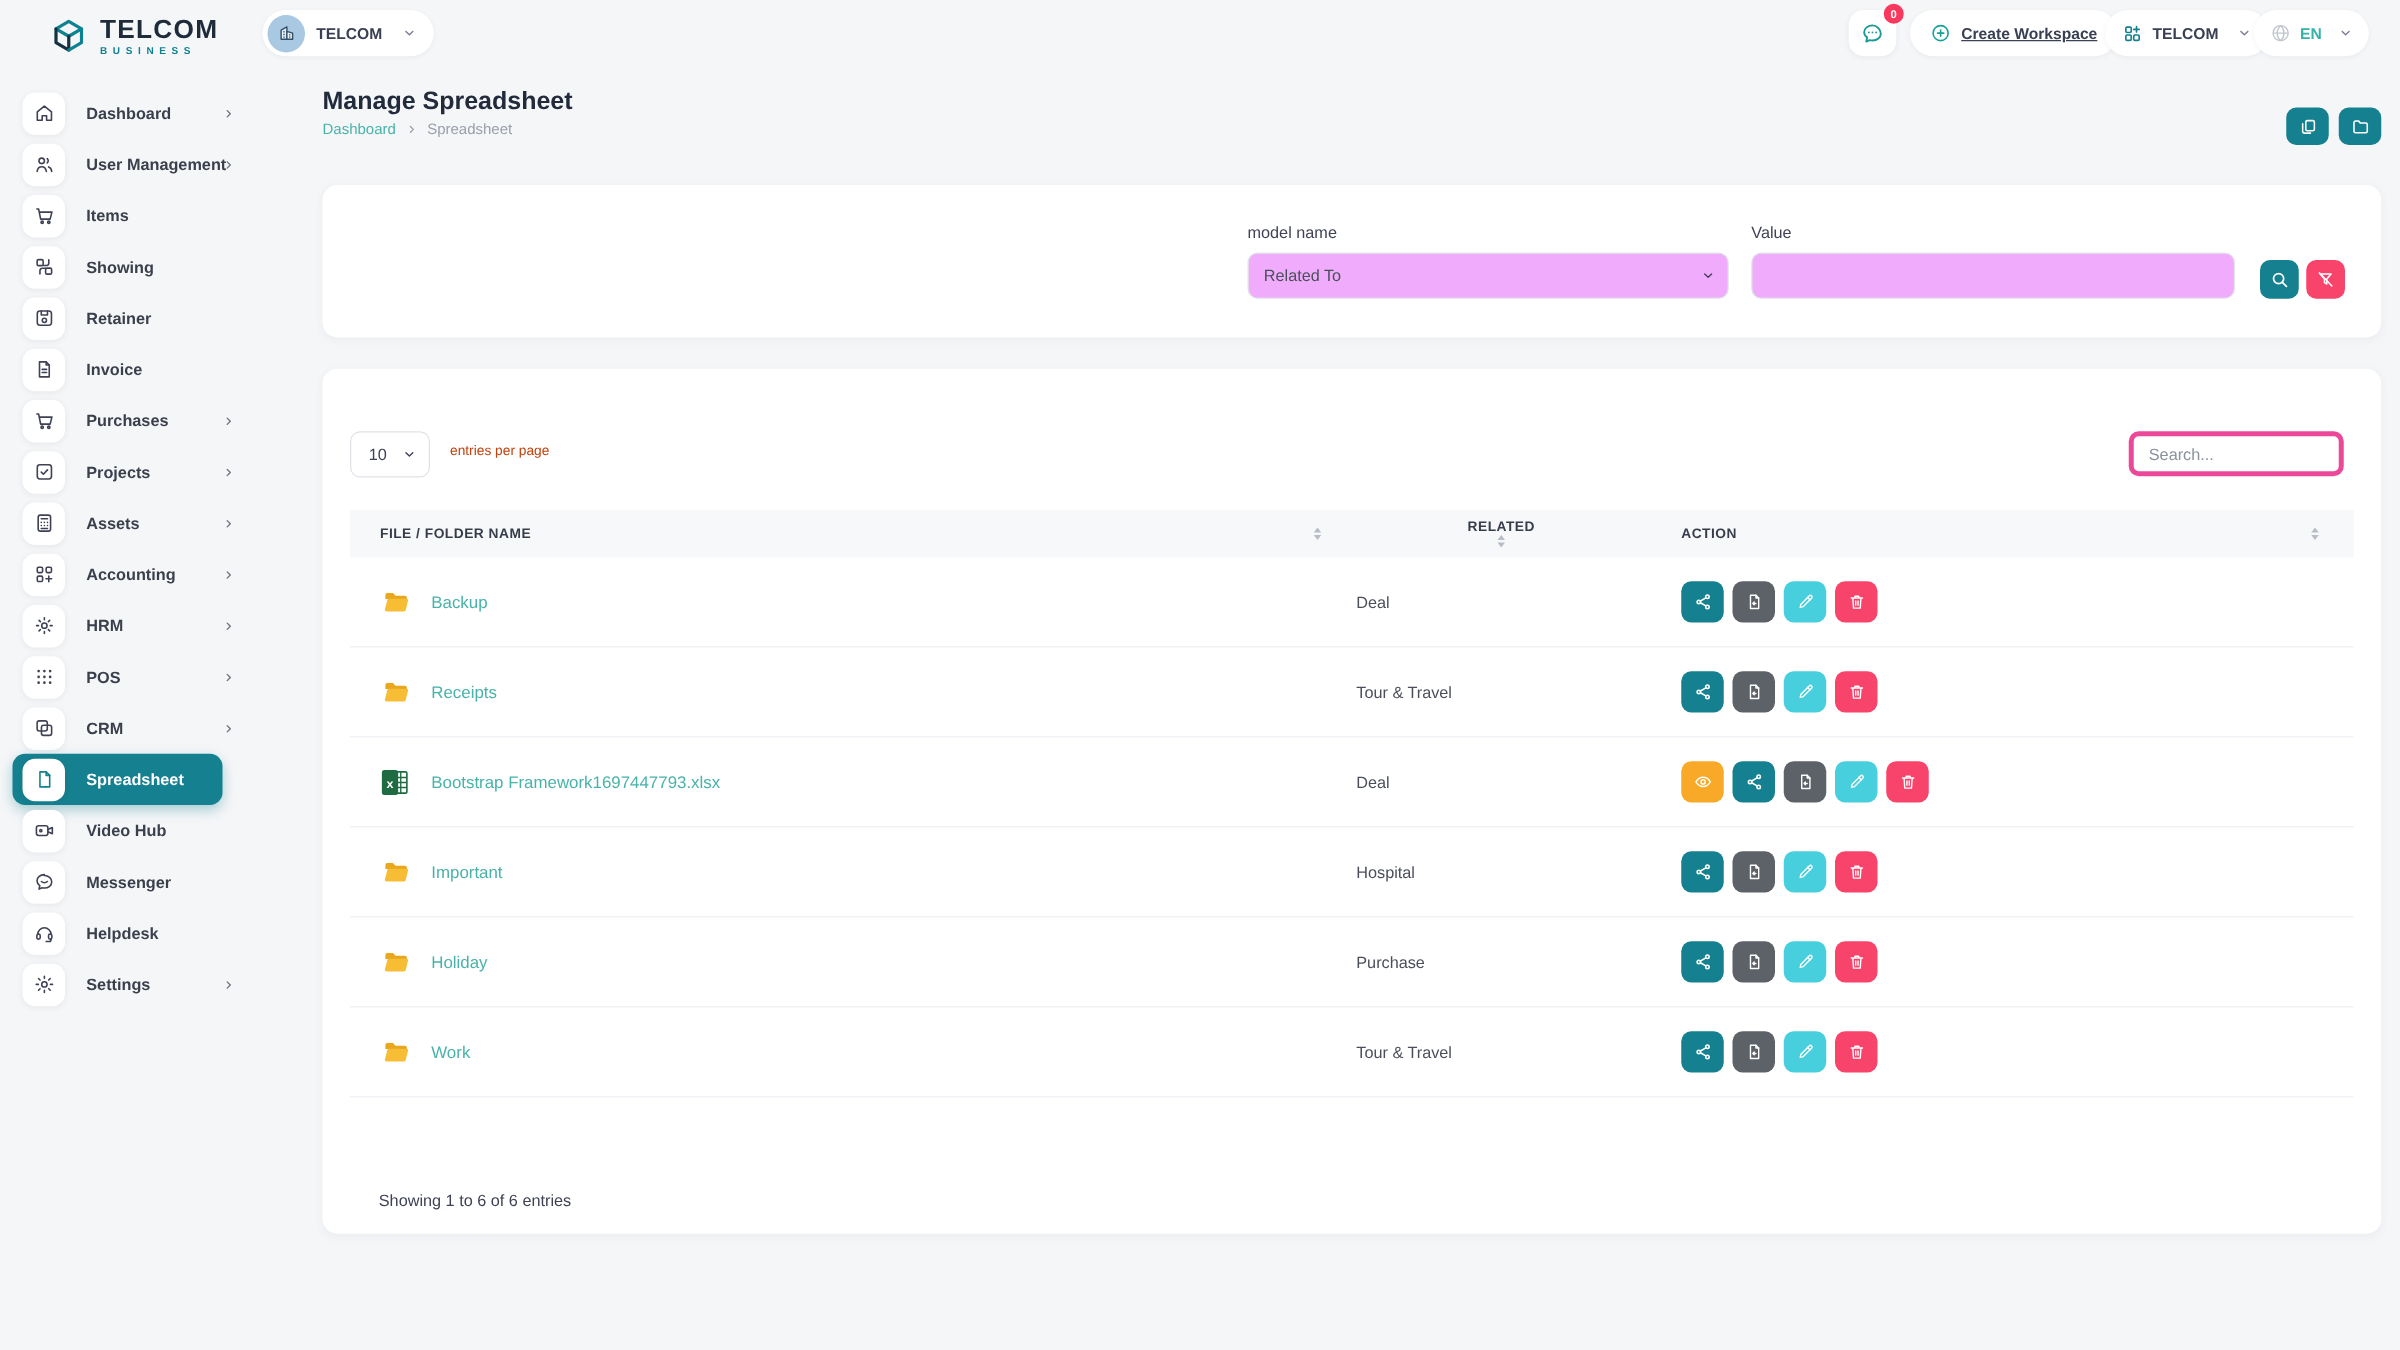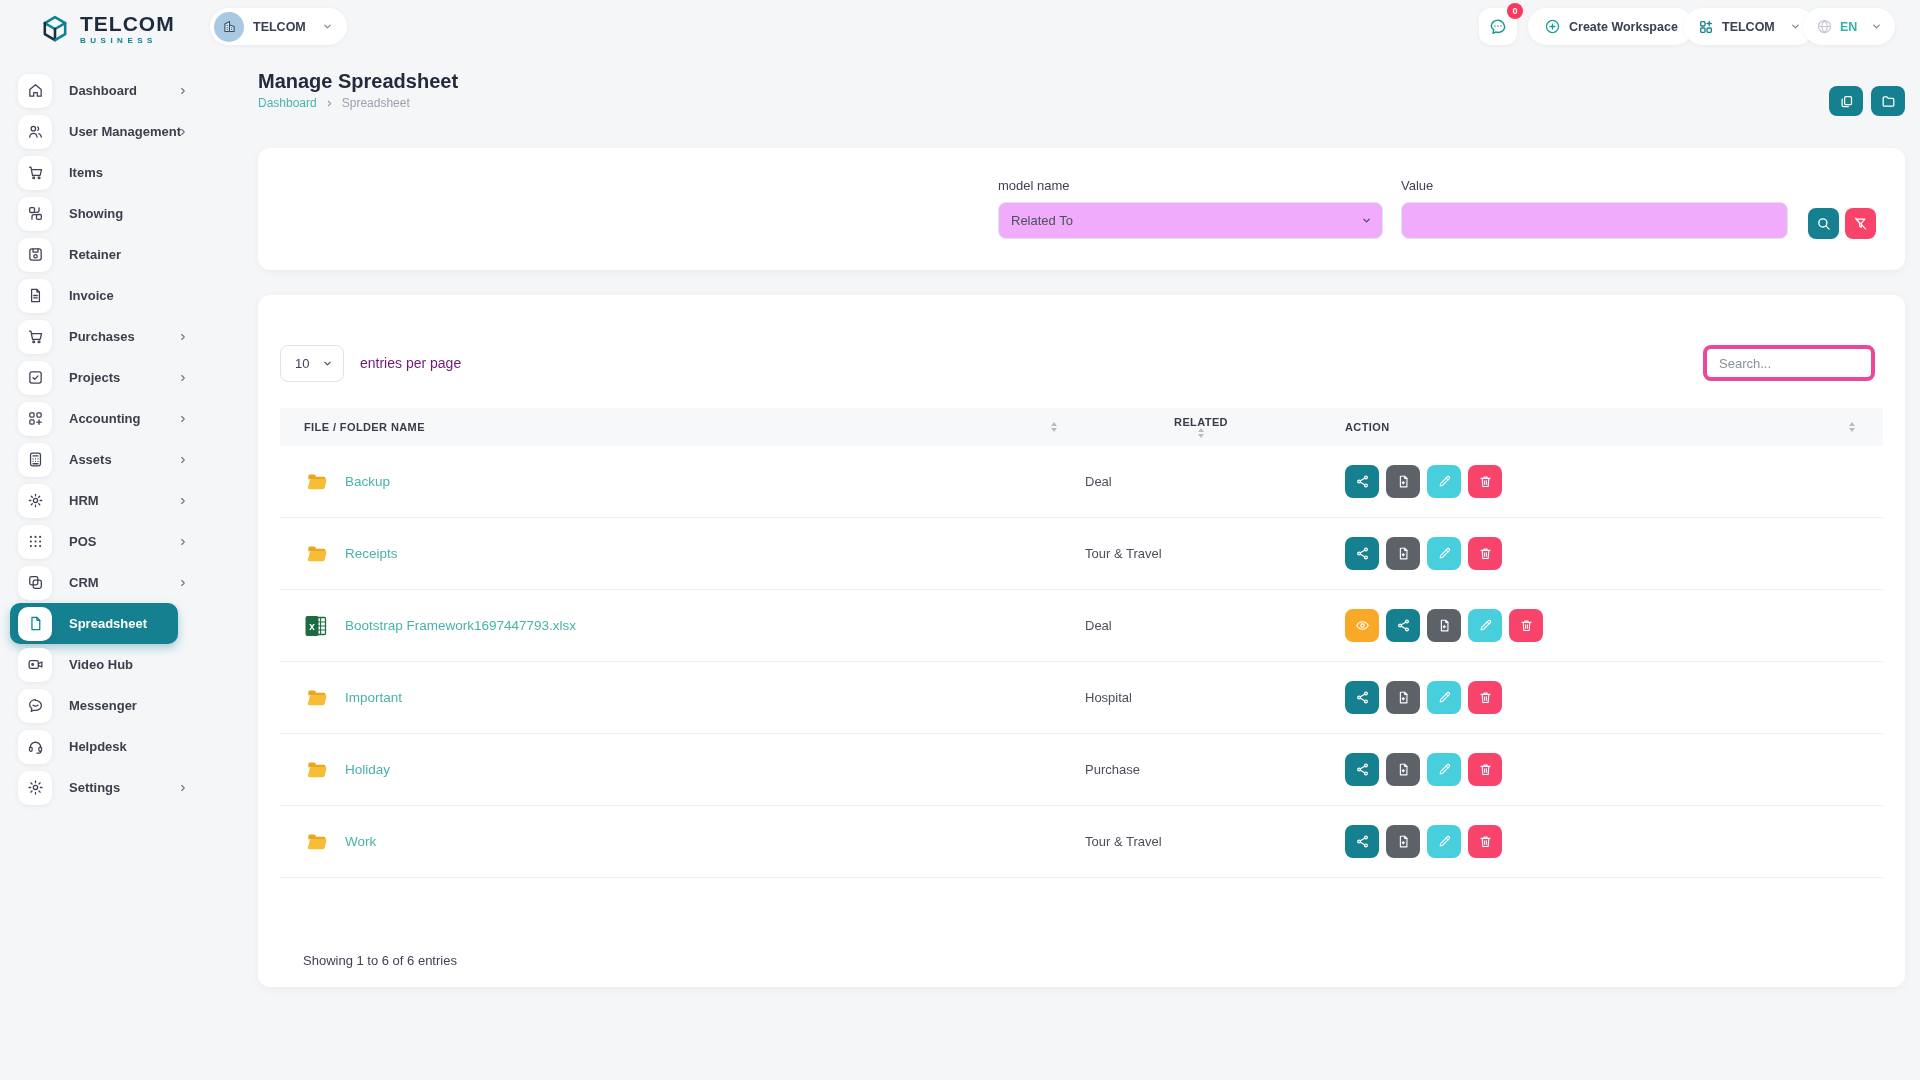--- a/index.html
+++ b/index.html
@@ -34,21 +34,21 @@
   .avatar { width:30px; height:30px; border-radius:50%; background:#a9c8e2; display:flex; align-items:center; justify-content:center; }
   .pill-label { font-size:12.5px; font-weight:700; color:#3a4053; }
   .chev { color:#7e8299; display:flex; margin-left:7px; }
   .chev svg { width:11px; height:11px; }
   .icon-btn-sq { position:absolute; top:8px; width:38px; height:37px; background:#ffffff; border-radius:12px;
                  display:flex; align-items:center; justify-content:center; box-shadow:0 1px 4px rgba(40,50,70,.06); cursor:pointer; }
   .chat-btn { left:1269px; color:#1a9a94; }
   .chat-btn svg { width:20px; height:20px; }
   .badge { position:absolute; top:-5px; right:-6px; min-width:16px; height:16px; border-radius:8px; background:#f8385c;
            color:#fff; font-size:9px; font-weight:700; display:flex; align-items:center; justify-content:center; padding:0 4px; }
-  .cw-pill { left:1318px; padding:0 16px; gap:8px; }
+  .cw-pill { left:1318px; padding:0 16px; gap:8px;text-decoration:underline; }
   .cw-pill svg { width:17px; height:17px; color:#15a097; }
   .tc-pill { left:1474px; padding:0 14px; gap:8px; }
   .tc-pill svg.grid { width:16px; height:16px; color:#15808f; }
   .en-pill { left:1593px; padding:0 13px; gap:7px; }
   .en-pill .globe { color:#c2c7cf; } .en-pill .globe svg { width:17px; height:17px; }
   .en-label { font-size:12.5px; font-weight:700; color:#35b3aa; }
 
   
   .page-title { position:absolute; left:258px; top:70px; font-size:20px; font-weight:700; color:#222b3c; }
   .breadcrumb { position:absolute; left:258px; top:96px; display:flex; align-items:center; gap:8px; font-size:12px; }
@@ -76,21 +76,21 @@
   .sq-btn svg { width:15px; height:15px; }
   .sq-search { background:#15808f; }
   .sq-clear { background:#f8436b; }
 
   .table-card { top:295px; height:692px; }
   .t-controls { position:absolute; left:22px; right:22px; top:50px; height:37px; }
   .entries-box { position:absolute; left:0; top:0; width:64px; height:37px; border:1px solid #dfe3e8; border-radius:8px;
                  display:flex; align-items:center; justify-content:space-between; padding:0 10px 0 14px; font-size:13px;
                  color:#3f4254; cursor:pointer; }
   .entries-box .chev { color:#3f4254; margin-left:0; }
-  .entries-text { position:absolute; left:80px; top:10px; font-size:14px; color:#701a75; }
+  .entries-text { position:absolute; left:80px; top:10px; font-size:11px; color:#c2410c; }
   .t-search { position:absolute; right:8px; top:0; width:172px; height:36px; border:4px solid #ec4899; border-radius:8px;
               padding:0 12px; font-size:13px; font-family:inherit; color:#495057; outline:none; }
   .t-search::placeholder { color:#8a909c; }
 
   .thead { position:absolute; left:22px; right:22px; top:113px; height:38px; background:#f7f8fa; display:flex; align-items:center; }
   .th { display:flex; align-items:center; justify-content:space-between; font-size:11px; font-weight:700;
         letter-spacing:.4px; color:#363c4a; padding-right:28px; cursor:pointer; }
   .th-name { width:805px; padding-left:24px; }
   .th-related { width:260px;flex-direction:column; }
   .th-action { flex:1; }
@@ -230,42 +230,42 @@
         <span class="side-label">Projects</span>
         <span class="side-chev">
           <svg viewBox="0 0 24 24" fill="none" stroke="currentColor" stroke-width="2.6" stroke-linecap="round" stroke-linejoin="round">
             <path d="M9 6l6 6-6 6"></path>
           </svg>
         </span>
       </div>
       <div class="side-item">
         <span class="side-ico">
           <svg viewBox="0 0 24 24" fill="none" stroke="currentColor" stroke-width="1.8" stroke-linecap="round" stroke-linejoin="round">
+            <rect x="5" y="3" width="14" height="18" rx="2.5"></rect>
+            <path d="M8.5 7h7"></path>
+            <path d="M8.5 11.2h.01M12 11.2h.01M15.5 11.2h.01M8.5 14.6h.01M12 14.6h.01M15.5 14.6h.01M8.5 18h7"></path>
+          </svg>
+        </span>
+        <span class="side-label">Assets</span>
+        <span class="side-chev">
+          <svg viewBox="0 0 24 24" fill="none" stroke="currentColor" stroke-width="2.6" stroke-linecap="round" stroke-linejoin="round">
+            <path d="M9 6l6 6-6 6"></path>
+          </svg>
+        </span>
+      </div>
+      <div class="side-item">
+        <span class="side-ico">
+          <svg viewBox="0 0 24 24" fill="none" stroke="currentColor" stroke-width="1.8" stroke-linecap="round" stroke-linejoin="round">
             <rect x="4" y="4" width="6" height="6" rx="1.5"></rect>
             <rect x="14" y="4" width="6" height="6" rx="1.5"></rect>
             <rect x="4" y="14" width="6" height="6" rx="1.5"></rect>
             <path d="M17 13.8v6.4M13.8 17h6.4"></path>
           </svg>
         </span>
         <span class="side-label">Accounting</span>
-        <span class="side-chev">
-          <svg viewBox="0 0 24 24" fill="none" stroke="currentColor" stroke-width="2.6" stroke-linecap="round" stroke-linejoin="round">
-            <path d="M9 6l6 6-6 6"></path>
-          </svg>
-        </span>
-      </div>
-      <div class="side-item">
-        <span class="side-ico">
-          <svg viewBox="0 0 24 24" fill="none" stroke="currentColor" stroke-width="1.8" stroke-linecap="round" stroke-linejoin="round">
-            <rect x="5" y="3" width="14" height="18" rx="2.5"></rect>
-            <path d="M8.5 7h7"></path>
-            <path d="M8.5 11.2h.01M12 11.2h.01M15.5 11.2h.01M8.5 14.6h.01M12 14.6h.01M15.5 14.6h.01M8.5 18h7"></path>
-          </svg>
-        </span>
-        <span class="side-label">Assets</span>
         <span class="side-chev">
           <svg viewBox="0 0 24 24" fill="none" stroke="currentColor" stroke-width="2.6" stroke-linecap="round" stroke-linejoin="round">
             <path d="M9 6l6 6-6 6"></path>
           </svg>
         </span>
       </div>
       <div class="side-item">
         <span class="side-ico">
           <svg viewBox="0 0 24 24" fill="none" stroke="currentColor" stroke-width="1.8" stroke-linecap="round" stroke-linejoin="round">
             <circle cx="12" cy="12" r="3"></circle>

